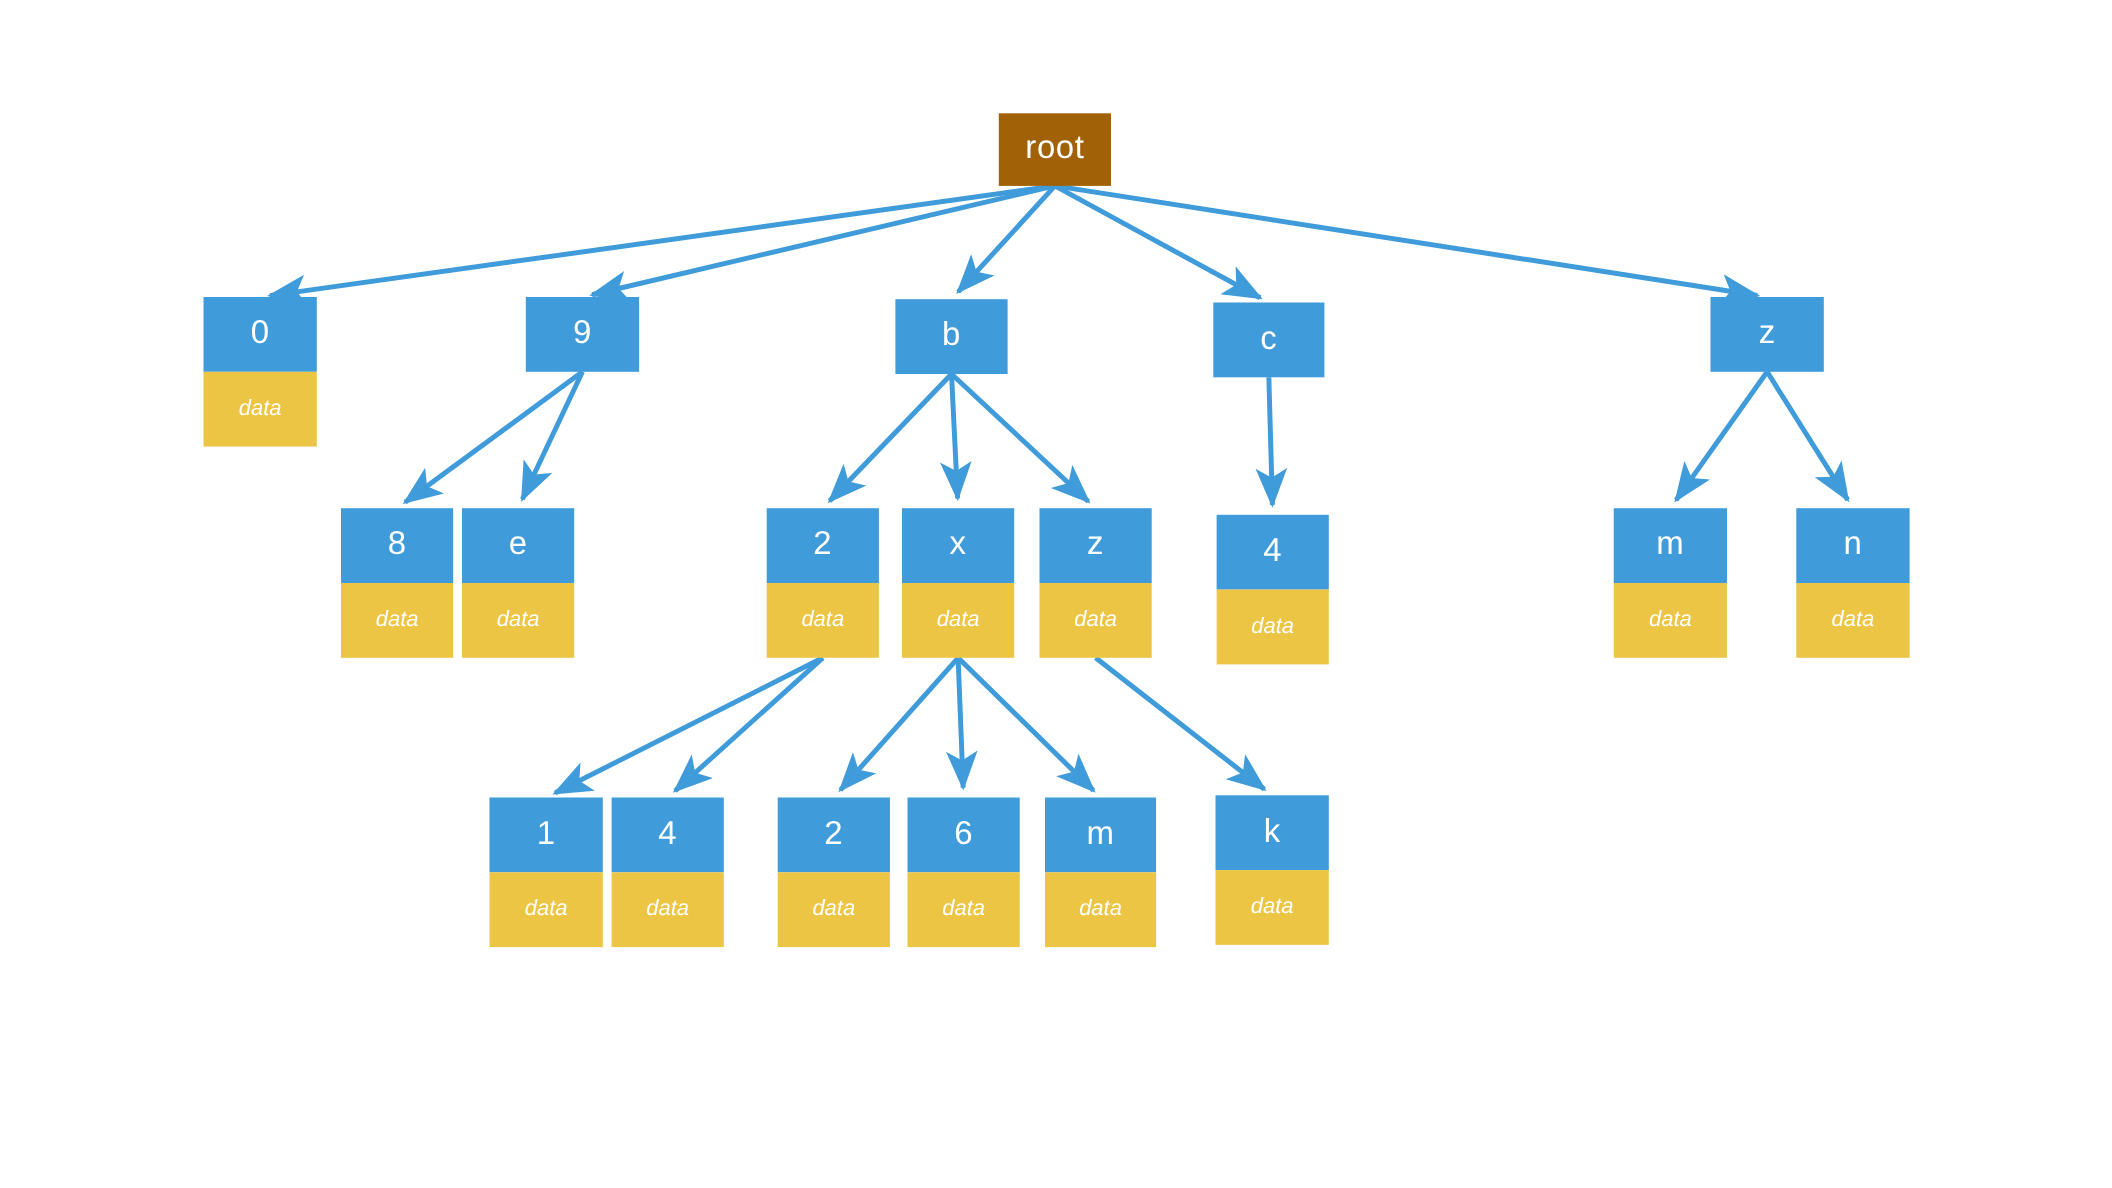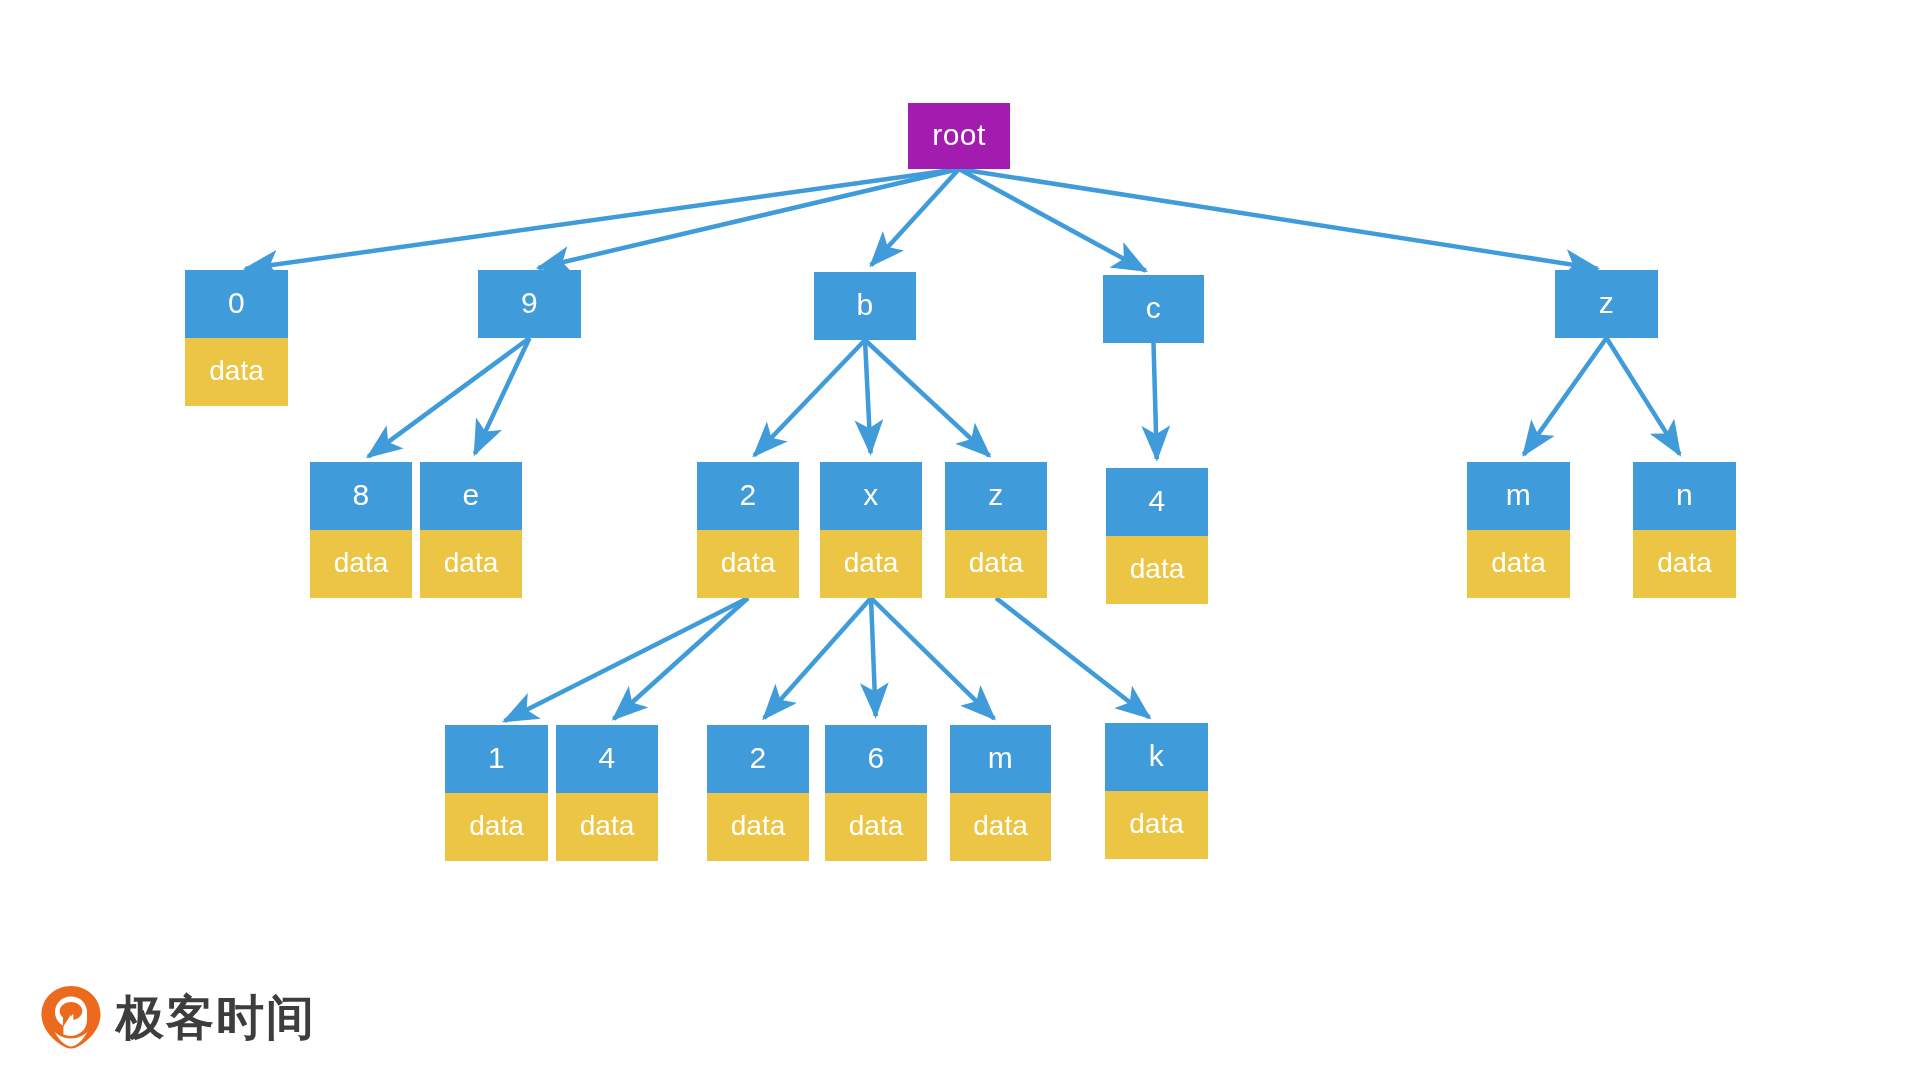--- a/index.html
+++ b/index.html
@@ -44,24 +44,25 @@
     letter-spacing: 0.5px;
     line-height: 1;
     padding-bottom: 2px;
   }
   .node-data {
     box-sizing: border-box;
     display: flex;
     align-items: center;
     justify-content: center;
     color: #ffffff;
-    font-size: 28px;
+    font-size: 20px;
     font-weight: 400;
     line-height: 1;
     padding-bottom: 2px;
+    font-style: italic;
   }
   
   #logo {
     position: absolute;
     left: 40px;
     top: 985px;
     display: flex;
     align-items: center;
     gap: 14px;
   }
@@ -109,21 +110,21 @@
         <line x1="748" y1="598" x2="613.6872885256735" y2="718.9766975690743" stroke="#3f9bd9" stroke-width="4.5" marker-end="url(#arrowhead)"></line>
         <line x1="871" y1="598" x2="763.982559953753" y2="718.2762379280829" stroke="#3f9bd9" stroke-width="4.5" marker-end="url(#arrowhead)"></line>
         <line x1="871" y1="598" x2="875.6459435793677" y2="716.0069669159394" stroke="#3f9bd9" stroke-width="4.5" marker-end="url(#arrowhead)"></line>
         <line x1="871" y1="598" x2="994.0743172584931" y2="718.6983651878659" stroke="#3f9bd9" stroke-width="4.5" marker-end="url(#arrowhead)"></line>
         <line x1="996" y1="598" x2="1149.3994047977415" y2="717.4699414312628" stroke="#3f9bd9" stroke-width="4.5" marker-end="url(#arrowhead)"></line>
       </g>
   </svg>
 
   <div id="nodes-layer">
       <div class="node" style="left: 908px; top: 103px; width: 102px;">
-        <div class="node-key" style="height: 66px; background: #a21caf; color: rgb(255, 255, 255);">root</div>
+        <div class="node-key" style="height: 66px; background: #a16207; color: rgb(255, 255, 255);">root</div>
       </div>
       <div class="node" style="left: 185px; top: 270px; width: 103px;">
         <div class="node-key" style="height: 68px; background: rgb(63, 155, 217); color: rgb(255, 255, 255);">0</div>
         <div class="node-data" style="height: 68px; background: rgb(237, 197, 68); color: rgb(255, 255, 255);">data</div>
       </div>
       <div class="node" style="left: 478px; top: 270px; width: 103px;">
         <div class="node-key" style="height: 68px; background: rgb(63, 155, 217); color: rgb(255, 255, 255);">9</div>
       </div>
       <div class="node" style="left: 814px; top: 272px; width: 102px;">
         <div class="node-key" style="height: 68px; background: rgb(63, 155, 217); color: rgb(255, 255, 255);">b</div>
@@ -185,30 +186,14 @@
       <div class="node" style="left: 950px; top: 725px; width: 101px;">
         <div class="node-key" style="height: 68px; background: rgb(63, 155, 217); color: rgb(255, 255, 255);">m</div>
         <div class="node-data" style="height: 68px; background: rgb(237, 197, 68); color: rgb(255, 255, 255);">data</div>
       </div>
       <div class="node" style="left: 1105px; top: 723px; width: 103px;">
         <div class="node-key" style="height: 68px; background: rgb(63, 155, 217); color: rgb(255, 255, 255);">k</div>
         <div class="node-data" style="height: 68px; background: rgb(237, 197, 68); color: rgb(255, 255, 255);">data</div>
       </div>
     </div>
 
-  <div id="logo">
-    <svg id="logo-mark" viewBox="0 0 62 64" xmlns="http://www.w3.org/2000/svg">
-      <path d="M31 1 C14.5 1 1.5 13.5 1.5 29.5 C1.5 42 10 52 19 58.5 C24 62.2 28.5 63.5 31 63.5
-               C33.5 63.5 38 62.2 43 58.5 C52 52 60.5 42 60.5 29.5 C60.5 13.5 47.5 1 31 1 Z" fill="#ec6a1e"></path>
-      <path d="M31 53.5 C24 53.5 18 50.5 14.5 46.5 C19 56 26.5 61.5 31 61.5
-               C35.5 61.5 43 56 47.5 46.5 C44 50.5 38 53.5 31 53.5 Z" fill="#ffffff"></path>
-      <path d="M31 11.5 C22 11.5 15 18.3 15 27 C15 33 18.2 38 23 40.6 L23 32.5
-               C20.9 30.9 19.7 28.6 19.7 26 C19.7 21 24.7 17 31 17
-               C37.3 17 42.3 21 42.3 26 C42.3 31 37.3 35 31 35 L31 29.5 L23.4 41.6
-               L23.4 49.5 C25.7 50.3 28.3 50.7 31 50.7 C40 50.7 47 43.9 47 35
-               L47 27 C47 18.3 40 11.5 31 11.5 Z" fill="#ffffff"></path>
-      <path d="M33.3 28.4 L33.3 50.6 C32.55 50.67 31.79 50.7 31 50.7
-               C29.9 50.7 28.85 50.63 27.85 50.49 L27.85 36.2 Z" fill="#ffffff"></path>
-    </svg>
-    <div id="logo-text">极客时间</div>
-  </div>
 
 </div>
 
 </body></html>

